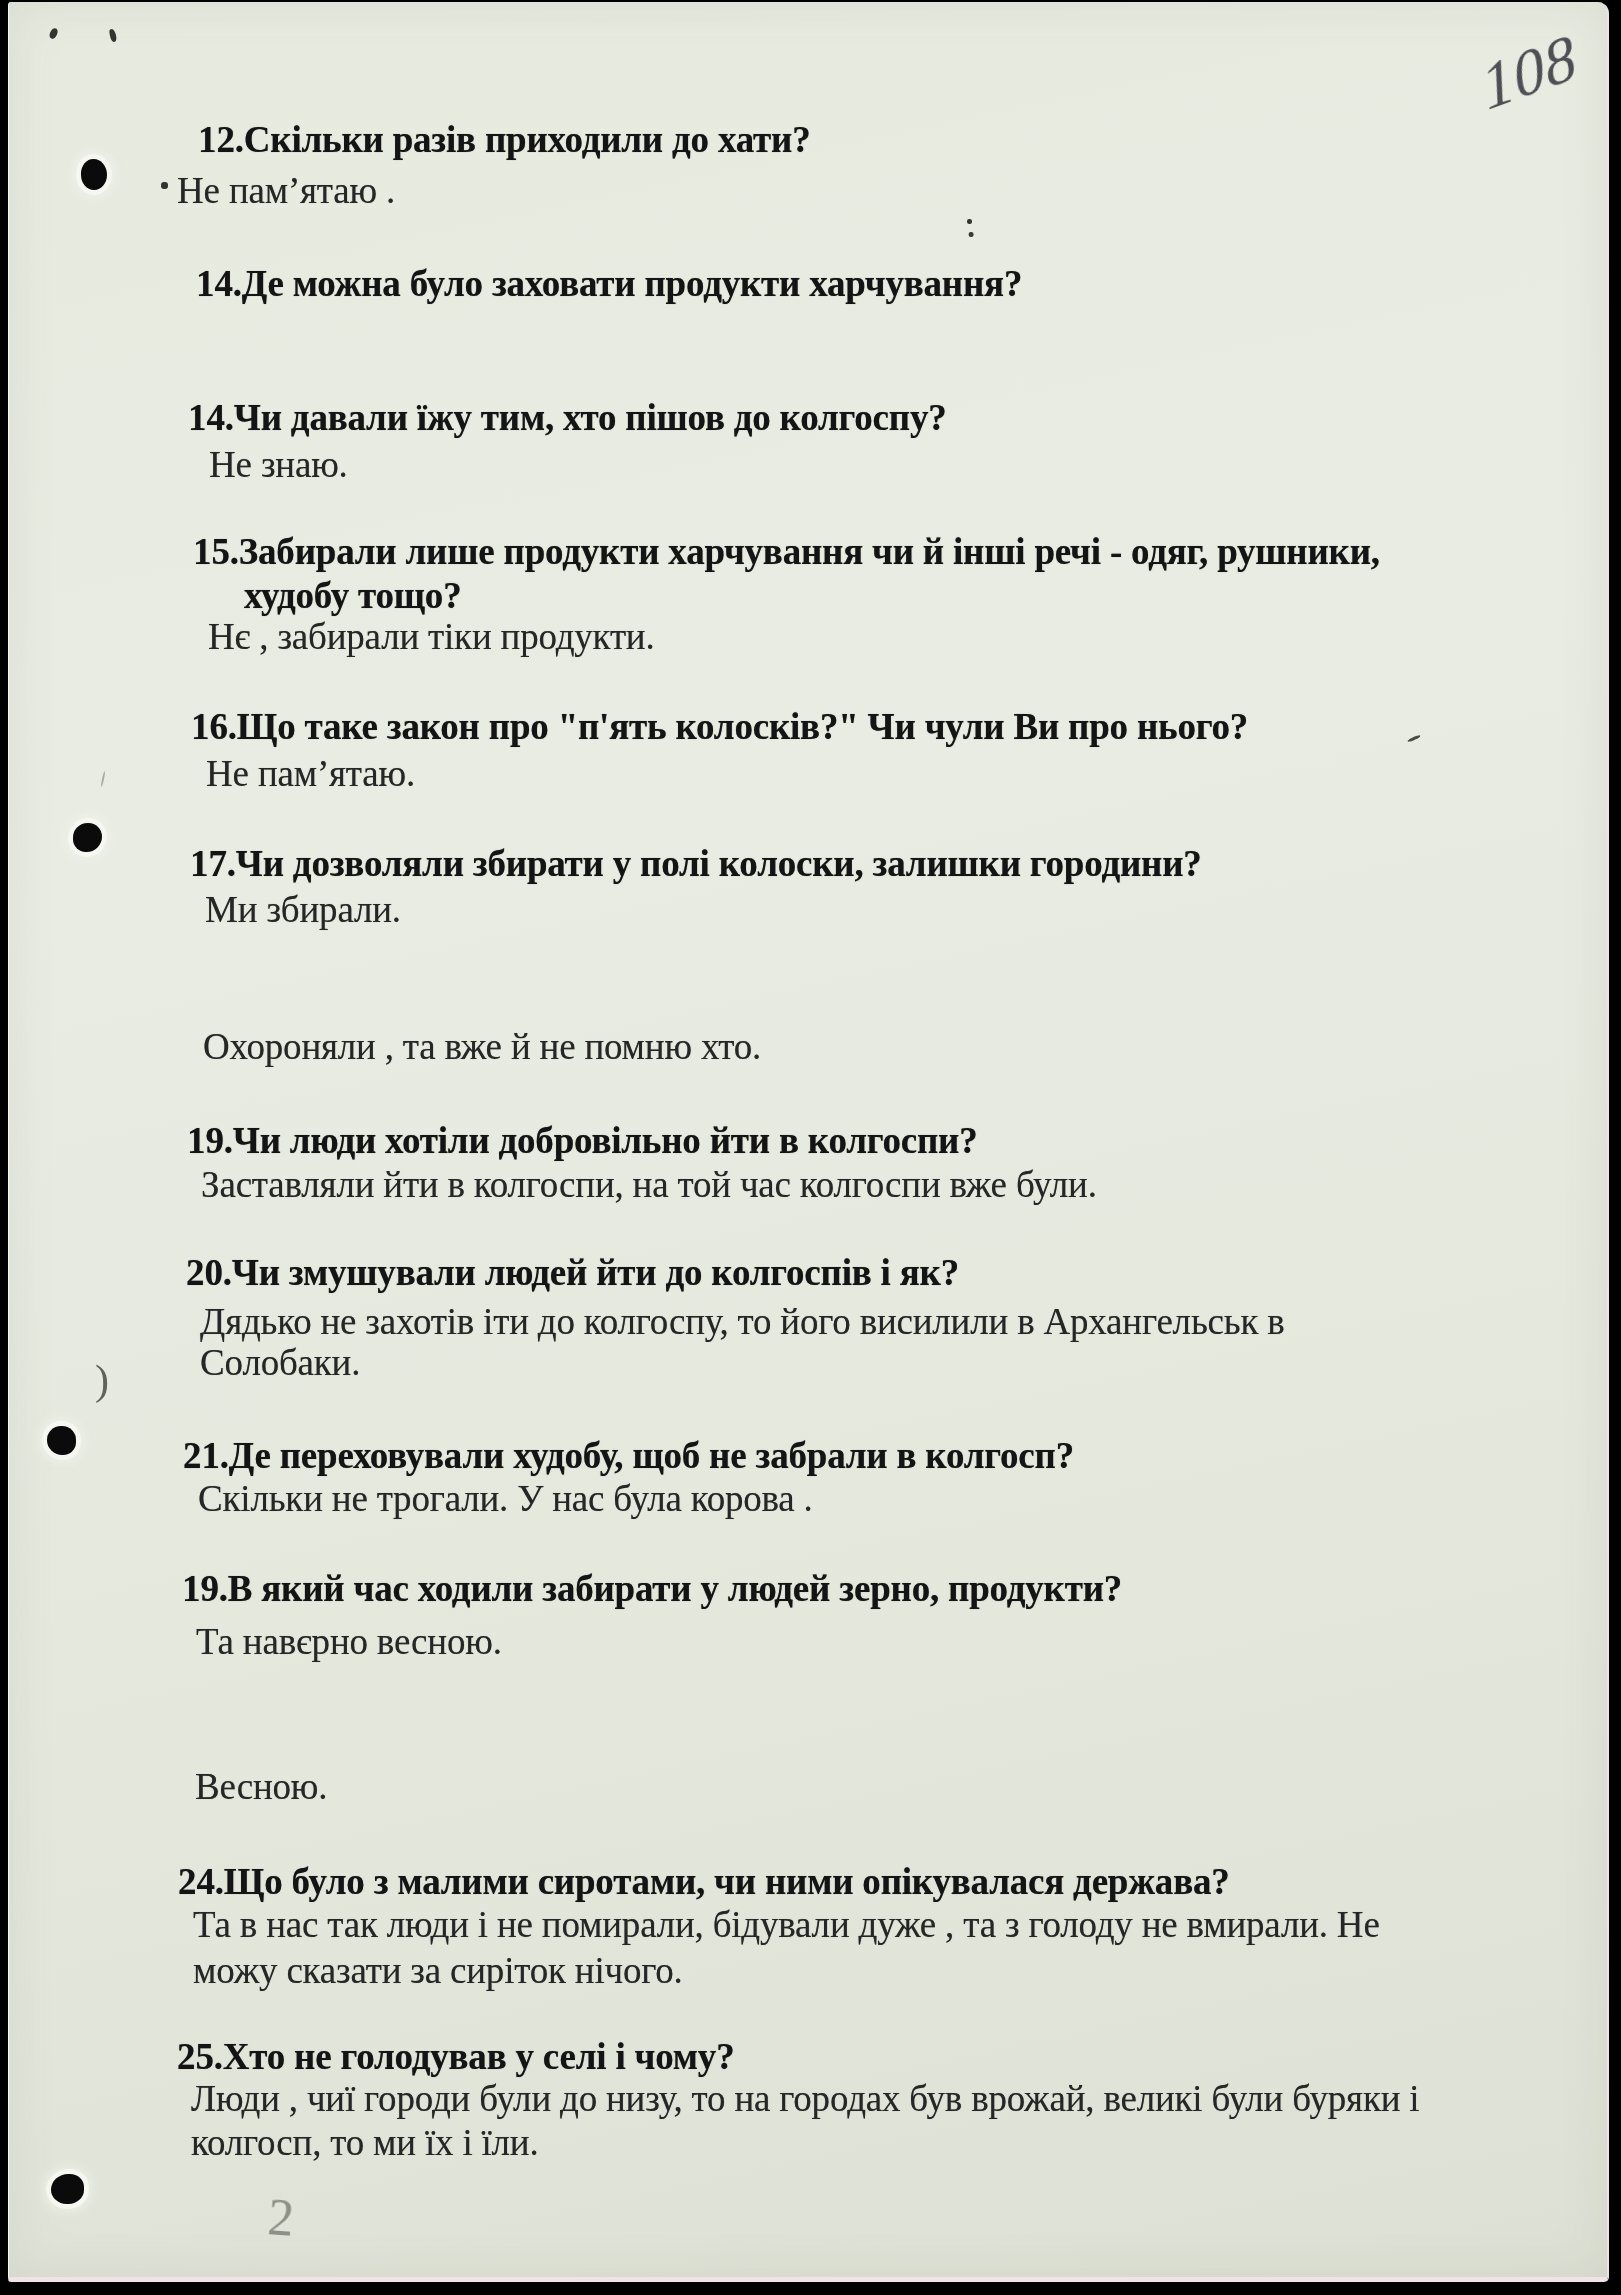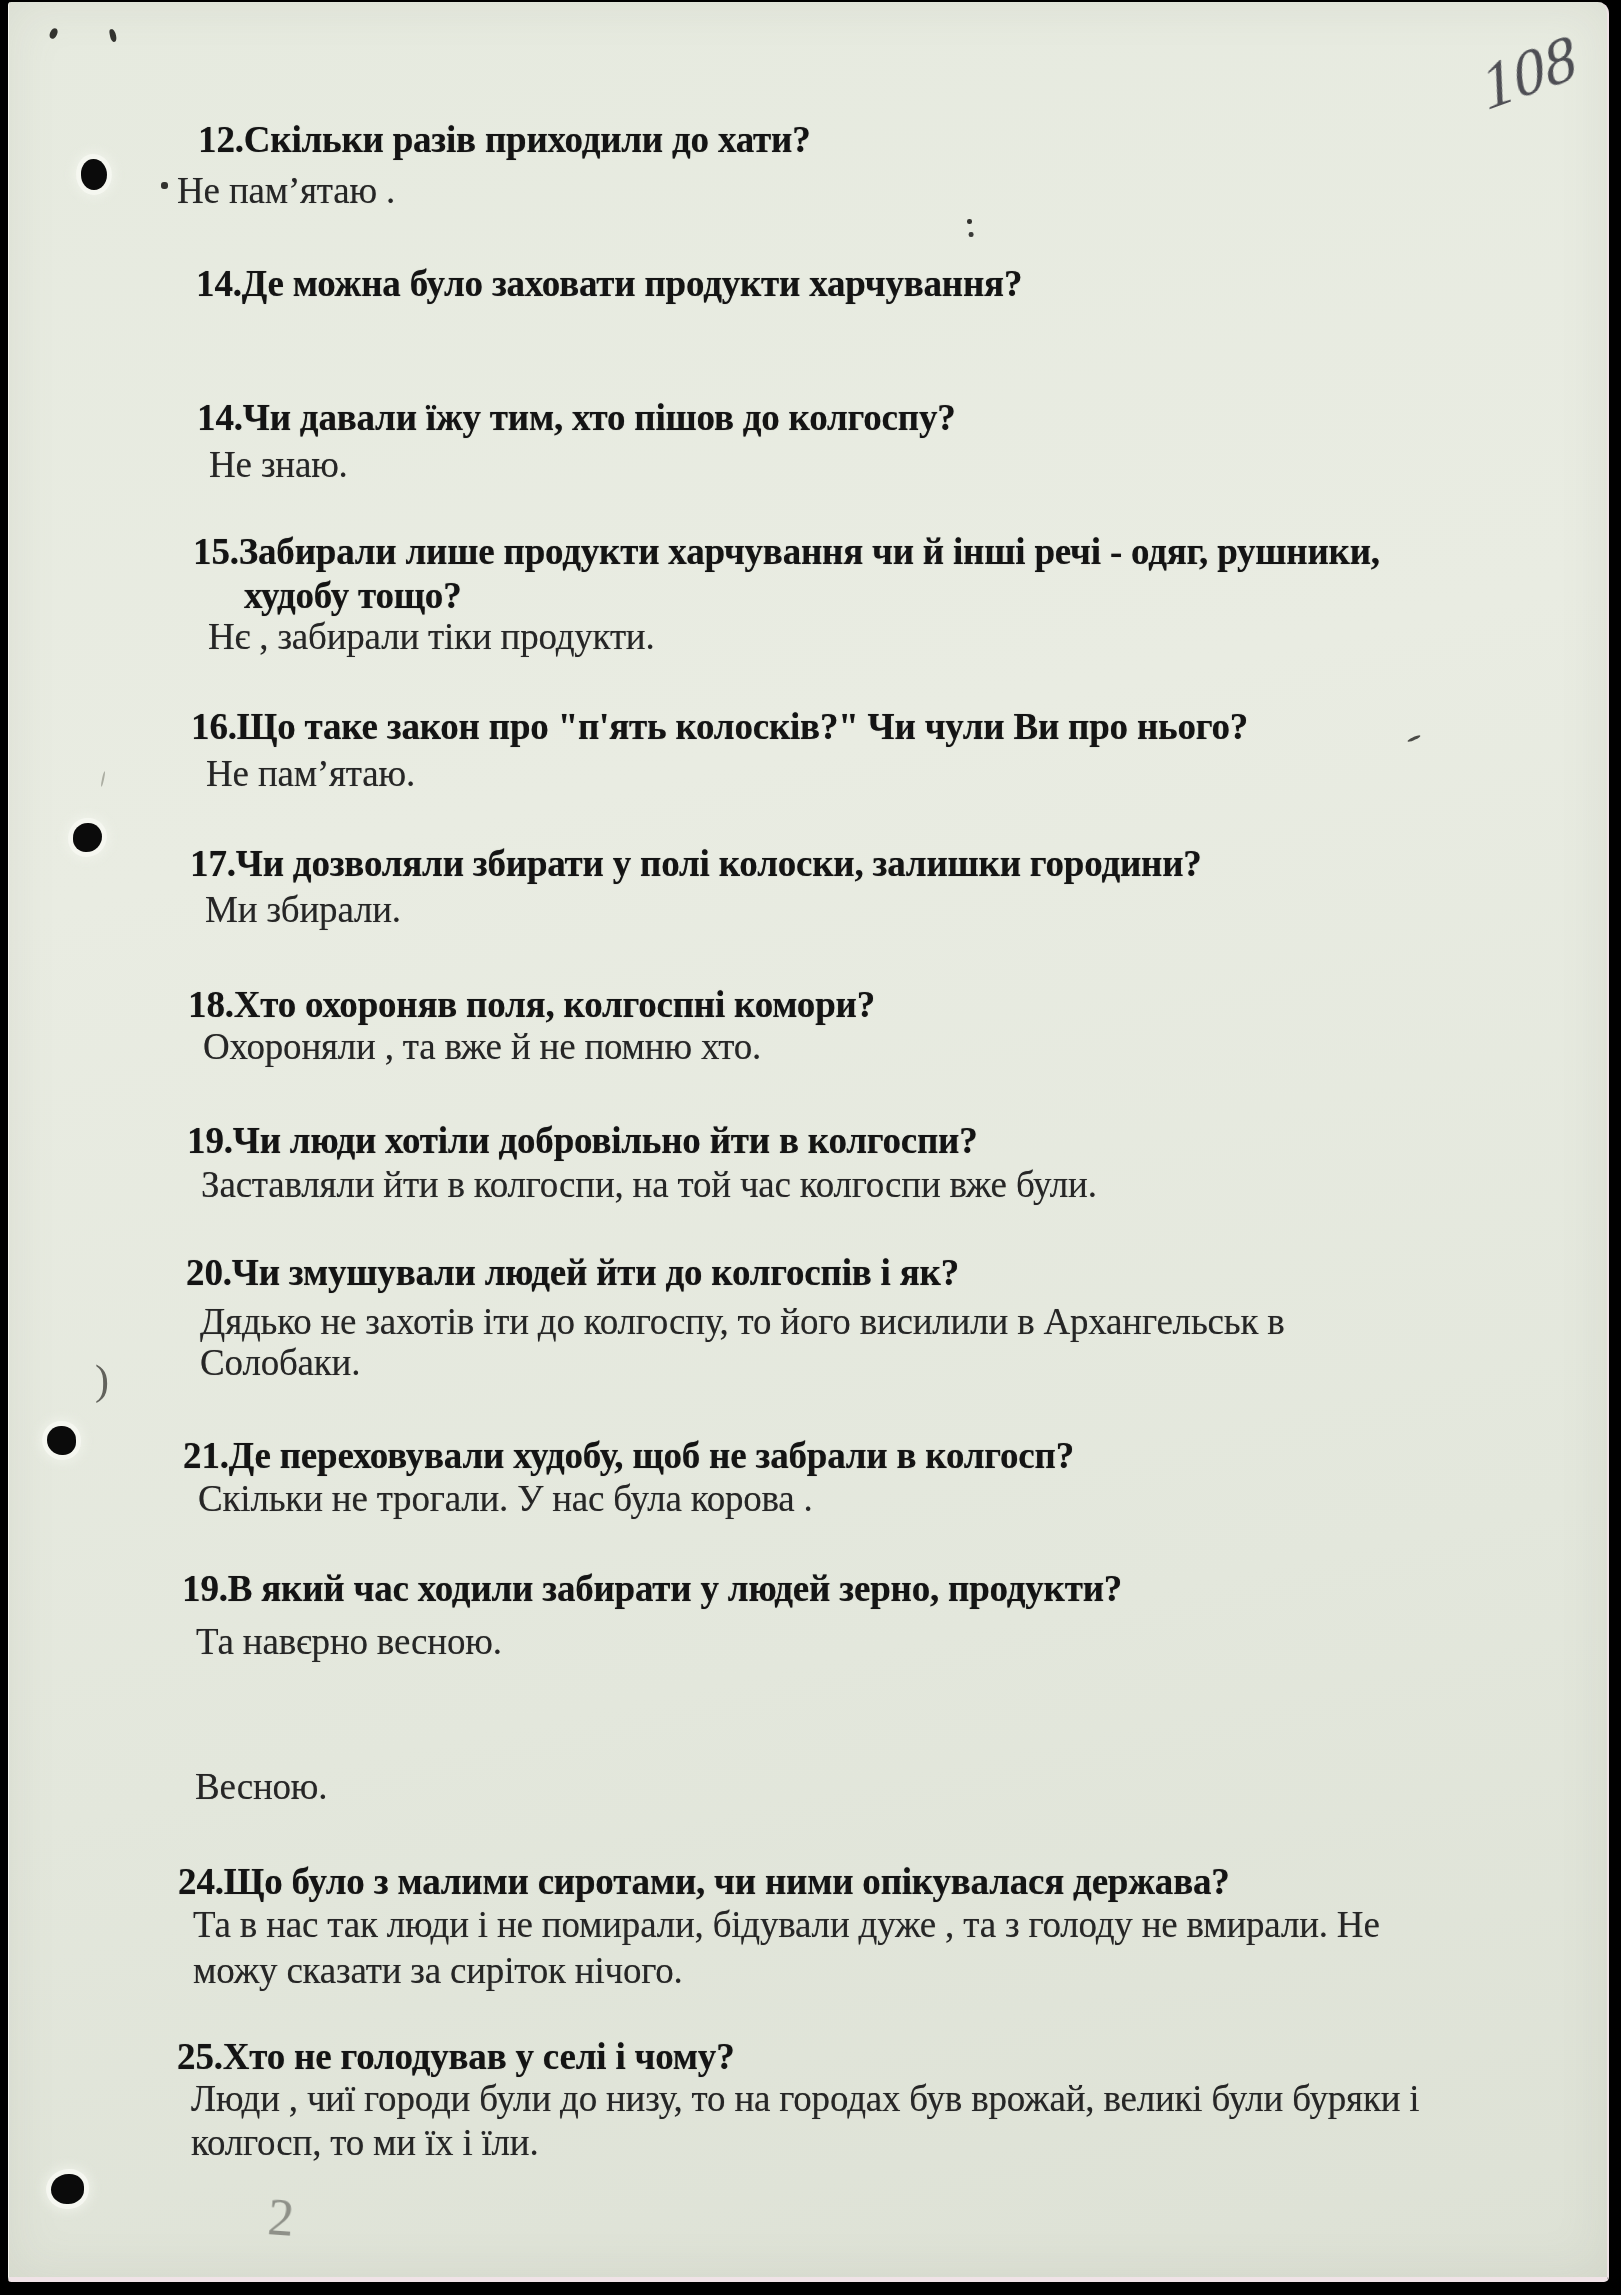--- a/index.html
+++ b/index.html
@@ -45,34 +45,33 @@
   <div class="speck" style="left:1398px;top:735px;width:14px;height:3.3px;transform:rotate(-24deg);background:#4a4a46;"></div>
   <div class="speck" style="left:93px;top:769px;width:2.4px;height:16.3px;background:#abada2;transform:rotate(12deg);"></div>
   <div class="pencil" style="left:86px;top:1354px;font-size:42px;color:#62625c;">)</div>
   <div class="pencil" style="left:259px;top:2186px;font-size:52px;color:#8e9088;transform:rotate(4deg);">2</div>
 
   <div class="line q" style="top:117px;left:189px;">12.Скільки разів приходили до хати?</div>
   <div class="line a" style="top:168px;left:168px;">Не пам’ятаю .</div>
 
   <div class="line q" style="top:261px;left:187px;">14.Де можна було заховати продукти харчування?</div>
 
-  <div class="line q" style="top:395px;left:188px;">14.Чи давали їжу тим, хто пішов до колгоспу?</div>
+  <div class="line q" style="top:395px;left:179px;">14.Чи давали їжу тим, хто пішов до колгоспу?</div>
   <div class="line a" style="top:442px;left:200px;">Не знаю.</div>
 
   <div class="line q" style="top:529px;left:184px;">15.Забирали лише продукти харчування чи й інші речі - одяг, рушники,</div>
   <div class="line q" style="top:573px;left:235px;text-align:center;">худобу тощо?</div>
   <div class="line a" style="top:614px;left:199px;">Нє , забирали тіки  продукти.</div>
 
   <div class="line q" style="top:704px;left:182px;">16.Що таке закон про "п'ять колосків?" Чи чули Ви про нього?</div>
   <div class="line a" style="top:751px;left:197px;">Не пам’ятаю.</div>
 
   <div class="line q" style="top:841px;left:181px;">17.Чи дозволяли збирати у полі колоски, залишки городини?</div>
   <div class="line a" style="top:887px;left:196px;">Ми збирали.</div>
 
-  <div class="line q" style="top:982px;left:179px;">18.Хто охороняв поля, колгоспні комори?</div>
   <div class="line a" style="top:1024px;left:194px;">Охороняли , та вже й не помню хто.</div>
 
   <div class="line q" style="top:1118px;left:178px;">19.Чи люди хотіли добровільно йти в колгоспи?</div>
   <div class="line a" style="top:1162px;left:192px;">Заставляли  йти в колгоспи, на той час колгоспи вже були.</div>
 
   <div class="line q" style="top:1250px;left:177px;">20.Чи змушували людей йти до колгоспів і як?</div>
   <div class="line a" style="top:1299px;left:191px;">Дядько не захотів  іти до колгоспу, то його висилили в Архангельськ в</div>
   <div class="line a" style="top:1340px;left:191px;">Солобаки.</div>
 
   <div class="line q" style="top:1433px;left:174px;">21.Де переховували худобу, щоб не забрали в колгосп?</div>

